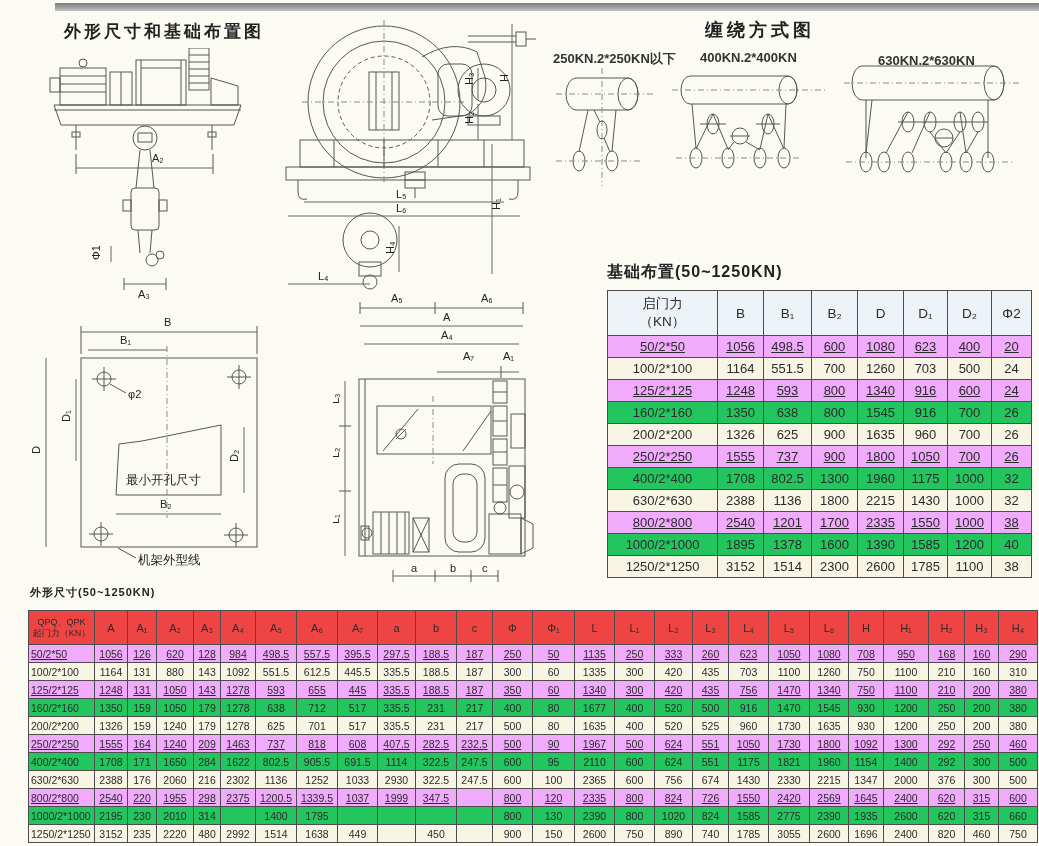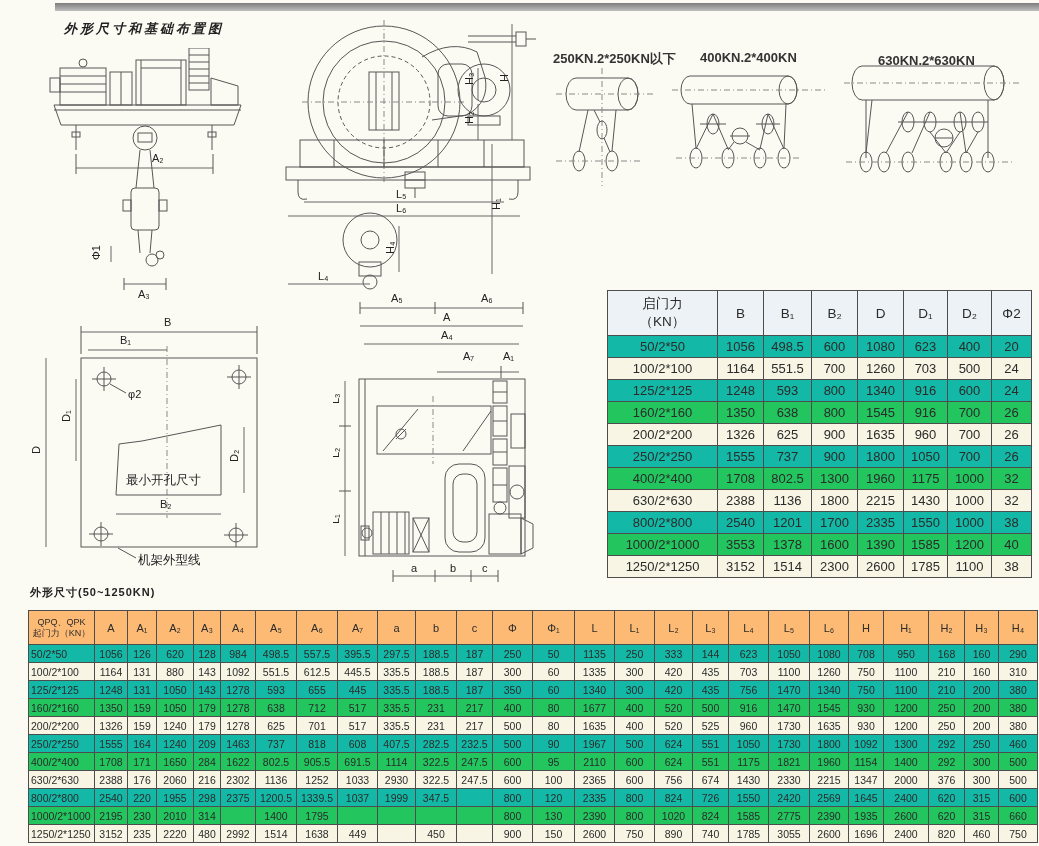--- a/index.html
+++ b/index.html
@@ -1,57 +1,58 @@
 <!DOCTYPE html>
 <html><head>
 <meta charset="utf-8">
 <style>
   html,body{margin:0;padding:0;background:#e8e8e4;}
   .page{position:relative;width:1039px;height:846px;background:#fbfaf3;overflow:hidden;
         font-family:"Liberation Sans","DejaVu Sans",sans-serif;color:#2b2b2b;}
   .topbar{position:absolute;left:55px;top:3px;width:984px;height:8px;
           background:linear-gradient(#7d7d7d,#bfbfbf);}
   .title{position:absolute;font-weight:bold;color:#222;white-space:nowrap;}
-  #left-title{left:64px;top:20px;font-size:13px;letter-spacing:3px;font-style:italic;}
+  #left-title{left:64px;top:20px;font-size:17px;letter-spacing:3px;}
   #winding-title{left:640px;top:18px;width:240px;text-align:center;font-size:18px;letter-spacing:4px;}
   .wind-label{position:absolute;font-size:13px;font-weight:600;color:#333;white-space:nowrap;}
   #wl0{left:553px;top:50px;} #wl1{left:700px;top:50px;} #wl2{left:878px;top:53px;}
   #foundation-title{left:607px;top:262px;font-size:16px;letter-spacing:1px;}
   #dims-title{left:30px;top:585px;font-size:11px;letter-spacing:1px;}
 
   table{border-collapse:collapse;table-layout:fixed;}
   th,td{border:1px solid #4d4d4d;text-align:center;padding:0;overflow:hidden;white-space:nowrap;}
   th{font-weight:normal;}
-  .row-blue{background:#14b8a6;} .row-cream{background:#f8f5e4;margin-left:25px;} .row-mint{background:#22c55e;}
+  .row-blue{background:#f0abfc;text-decoration:underline;} .row-cream{background:#f8f5e4;margin-left:25px;} .row-mint{background:#22c55e;}
 
   #foundation-table{position:absolute;left:607px;top:290px;width:424px;font-size:13px;}
   #foundation-table th{background:#ecf2f5;height:44px;font-size:13.5px;}
   #foundation-table tbody tr{height:22px;}
 
   #dimensions-table{position:absolute;left:28px;top:610px;width:1009px;font-size:10.5px;}
-  #dimensions-table th{background:#fdba74;height:33px;font-size:11px;}
+  #dimensions-table th{background:#ef4444;height:33px;font-size:11px;}
   #dimensions-table th:first-child div{font-size:9px;line-height:10.5px;}
   #dimensions-table tbody tr{height:18px;}
   #dimensions-table td:first-child{text-align:left;padding-left:2px;}
 
   svg.lineart{position:absolute;}
   svg.lineart line,svg.lineart rect,svg.lineart circle,svg.lineart ellipse,
   svg.lineart path,svg.lineart polygon{stroke:#575757;fill:none;stroke-width:1;}
   svg.lineart .cl{stroke:#8a8a8a;stroke-dasharray:6 3 1 3;}
   svg.lineart .dim{stroke:#666;}
   svg.lineart text{fill:#222;font-size:11px;stroke:none;font-family:"Liberation Sans","DejaVu Sans",sans-serif;}
   svg.lineart text.cjk{font-size:12.5px;}
 </style>
 </head>
 <body>
 
 <div class="page">
   <div class="topbar"></div>
 
   <div class="title" id="left-title">外形尺寸和基础布置图</div>
+  <div class="title" id="winding-title">缠绕方式图</div>
 
   <div class="wind-label" id="wl0">250KN.2*250KN以下</div>
   <div class="wind-label" id="wl1">400KN.2*400KN</div>
   <div class="wind-label" id="wl2">630KN.2*630KN</div>
 
   <svg class="lineart" style="left:48px;top:48px" width="200" height="252" viewBox="0 0 200 252">
     <polygon points="6,57 193,57 186,77 13,77"></polygon>
     <line x1="6" y1="62" x2="193" y2="62"></line>
     <rect x="12" y="20" width="46" height="37"></rect>
     <line x1="12" y1="28" x2="58" y2="28"></line>
@@ -315,20 +316,21 @@
     <line class="dim" x1="60" y1="290" x2="165" y2="290"></line>
     <line x1="60" y1="284" x2="60" y2="296"></line>
       <line x1="102" y1="284" x2="102" y2="296"></line>
     <line x1="138" y1="284" x2="138" y2="296"></line>
       <line x1="165" y1="284" x2="165" y2="296"></line>
     <text x="78" y="286">a</text>
     <text x="117" y="286">b</text>
     <text x="149" y="286">c</text>
   </svg>
 
+  <div class="title" id="foundation-title">基础布置(50~1250KN)</div>
   <table id="foundation-table">
     <colgroup>
       <col style="width:110px">
         <col style="width:46px">
         <col style="width:48px">
         <col style="width:46px">
       <col style="width:46px">
         <col style="width:44px">
         <col style="width:44px">
         <col style="width:40px">
@@ -434,21 +436,21 @@
           <td>2540</td>
           <td>1201</td>
           <td>1700</td>
           <td>2335</td>
           <td>1550</td>
           <td>1000</td>
           <td>38</td>
         </tr>
         <tr class="row-mint">
           <td>1000/2*1000</td>
-          <td>3553</td>
+          <td>1895</td>
           <td>1378</td>
           <td>1600</td>
           <td>1390</td>
           <td>1585</td>
           <td>1200</td>
           <td>40</td>
         </tr>
         <tr class="row-cream">
           <td>1250/2*1250</td>
           <td>3152</td>
@@ -537,21 +539,21 @@
           <td>557.5</td>
           <td>395.5</td>
           <td>297.5</td>
           <td>188.5</td>
           <td>187</td>
           <td>250</td>
           <td>50</td>
           <td>1135</td>
           <td>250</td>
           <td>333</td>
-          <td>144</td>
+          <td>260</td>
           <td>623</td>
           <td>1050</td>
           <td>1080</td>
           <td>708</td>
           <td>950</td>
           <td>168</td>
           <td>160</td>
           <td>290</td>
         </tr>
         <tr class="row-cream">

